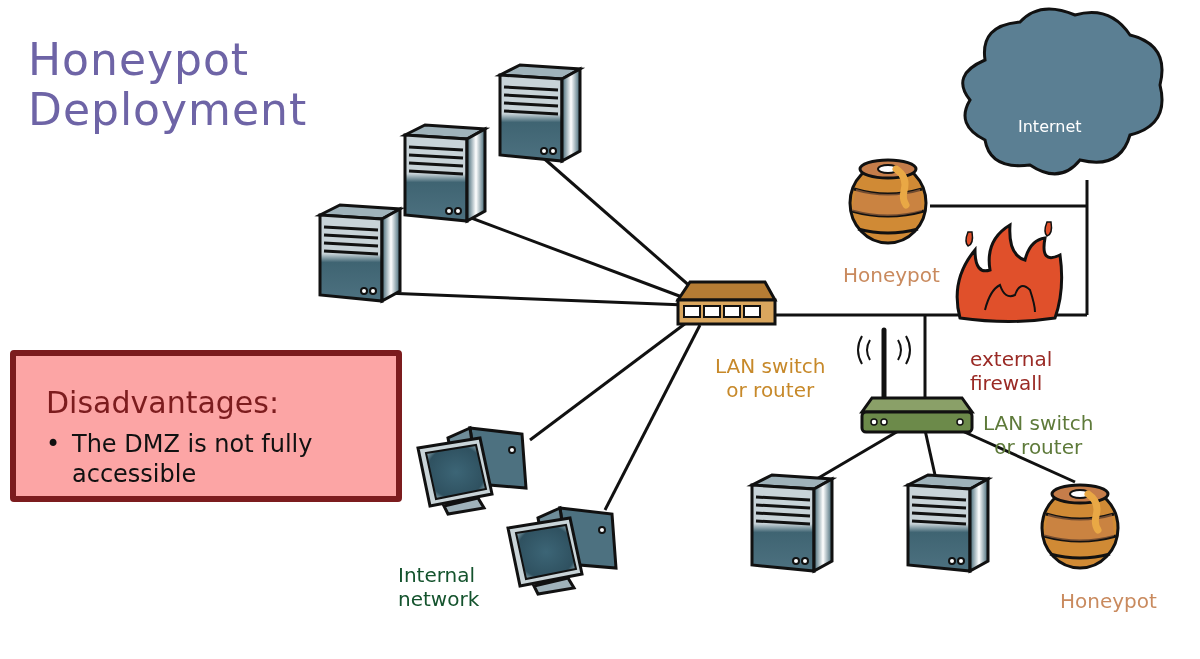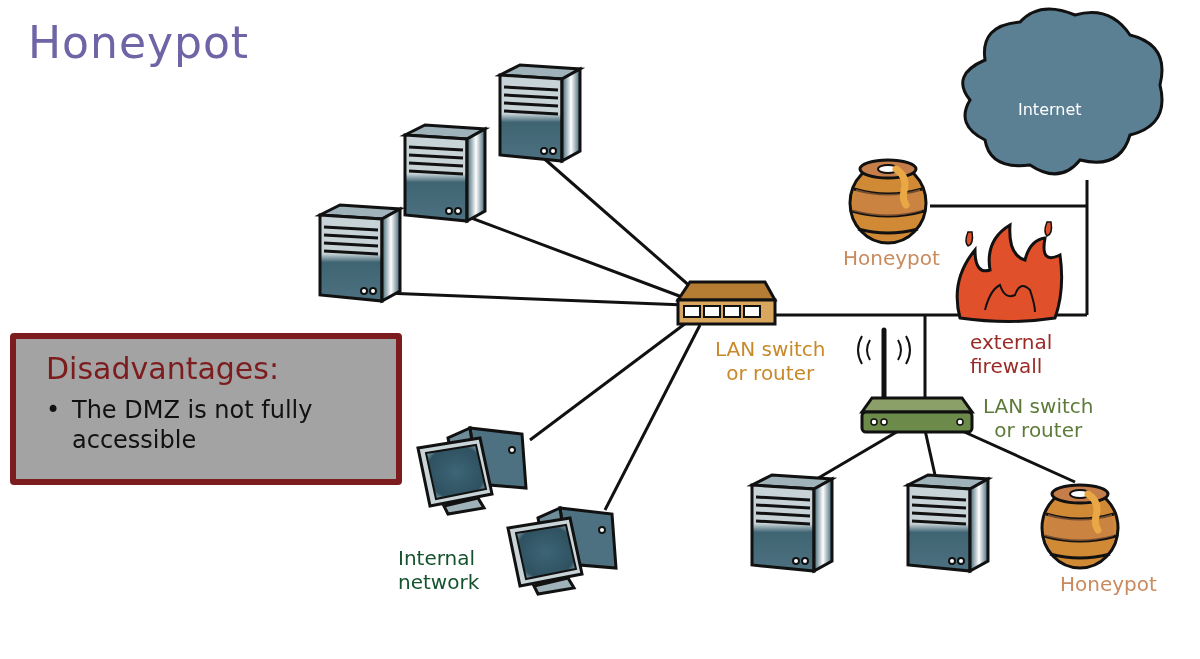--- a/index.html
+++ b/index.html
@@ -1,19 +1,19 @@
 <!DOCTYPE html>
 <html><head>
 <meta charset="utf-8">
 <style>
   html,body{margin:0;padding:0;background:#ffffff;}
   body{width:1200px;height:659px;position:relative;overflow:hidden;font-family:"DejaVu Sans",sans-serif;}
-  .abs{position:absolute;}
+  .abs{position:absolute;margin-top:17px;}
   .title{left:28px;top:18px;color:#6e64a6;font-size:44px;line-height:50px;font-family:"DejaVu Sans",sans-serif;letter-spacing:1px;}
-  .disadv{left:10px;top:333px;width:392px;height:152px;border:6px solid #7c1c1e;border-radius:4px;background:#a3a3a3;box-sizing:border-box;}
+  .disadv{left:10px;top:333px;width:392px;height:152px;border:6px solid #7c1c1e;border-radius:4px;background:#fca5a5;box-sizing:border-box;}
   .disadv-head{left:30px;top:12px;color:#7c1c1e;font-size:30px;}
   .disadv-item{left:30px;top:56px;color:#111;font-size:24px;line-height:30px;width:330px;}
   .disadv-item .bullet{position:absolute;left:0;top:0;}
   .disadv-item .txt{position:absolute;left:26px;top:0;width:320px;}
   svg.diagram{position:absolute;left:0;top:0;}
   .lbl{font-size:20px;line-height:24px;}
   .lbl-orange{color:#c7892a;}
   .lbl-red{color:#9a2a25;}
   .lbl-green{color:#5e7a3a;}
   .lbl-teal{color:#14532d;}
@@ -130,20 +130,21 @@
   <g>
     <path d="M960,318 Q950,280 975,250 Q975,275 990,270 Q985,240 1010,225 Q1008,255 1025,260 Q1030,240 1045,238 Q1040,265 1060,255 Q1065,290 1055,318 Q1010,325 960,318 Z" fill="#e0502b" stroke="#111" stroke-width="3"></path>
     <path d="M985,310 Q990,290 1000,285 Q1005,300 1015,295 Q1020,280 1030,290 Q1035,305 1035,312" fill="none" stroke="#111" stroke-width="2"></path>
     <path d="M968,232 Q964,242 968,246 Q974,244 972,232 Z" fill="#e0502b" stroke="#111" stroke-width="1.5"></path>
     <path d="M1047,222 Q1043,232 1047,236 Q1053,234 1051,222 Z" fill="#e0502b" stroke="#111" stroke-width="1.5"></path>
   </g>
 </svg>
 
 <div class="abs title">
   <div>Honeypot</div>
+  <div>Deployment</div>
 </div>
 
 <div class="abs disadv">
   <div class="abs disadv-head">Disadvantages:</div>
   <div class="abs disadv-item">
     <span class="bullet">•</span>
     <span class="txt">The DMZ is not fully accessible</span>
   </div>
 </div>
 

